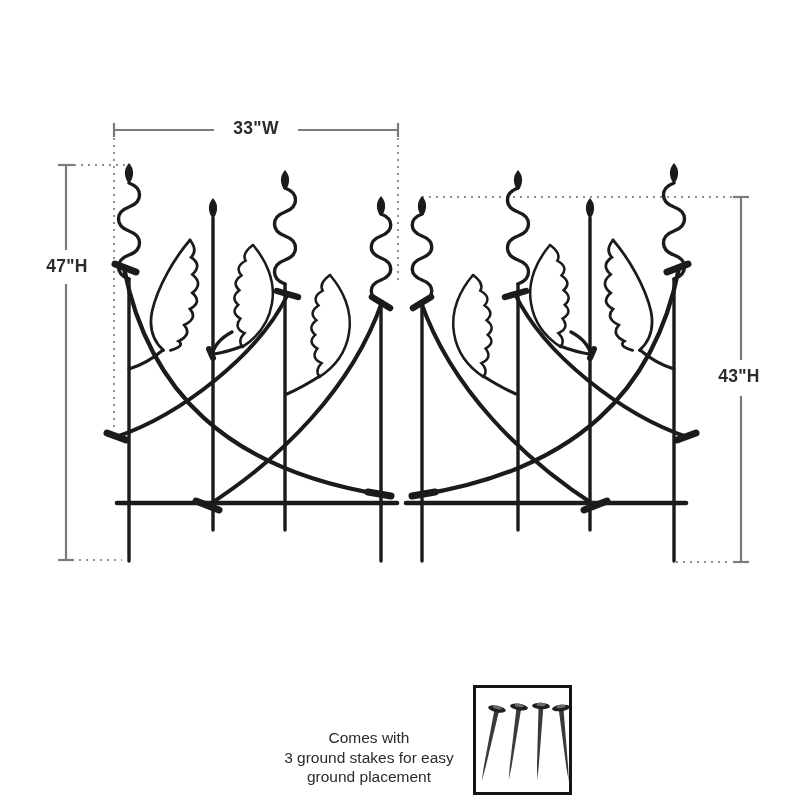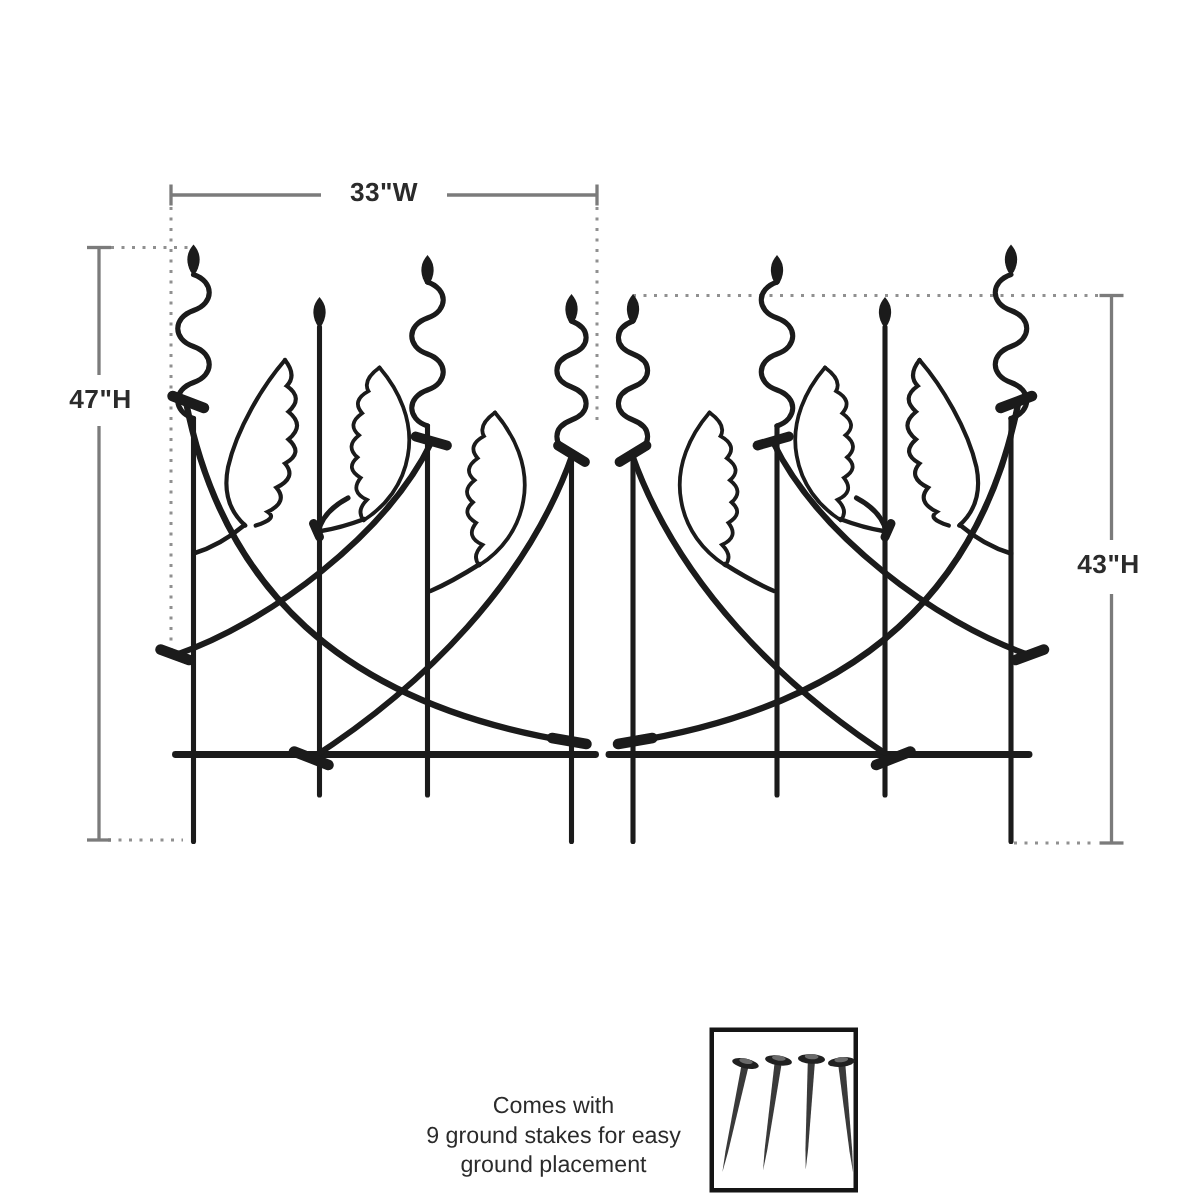--- a/index.html
+++ b/index.html
@@ -129,16 +129,16 @@
       <use href="#stake" transform="translate(541,706) rotate(3)"></use>
       <use href="#stake" transform="translate(561,708) rotate(-6)"></use>
     </g>
   </svg>
 
   <div class="dim-label w-label">33"W</div>
   <div class="dim-label h47-label">47"H</div>
   <div class="dim-label h43-label">43"H</div>
 
   <div class="caption">Comes with
-9 ground stakes for easy
+3 ground stakes for easy
 ground placement</div>
 
 </div>
 
 </body></html>

